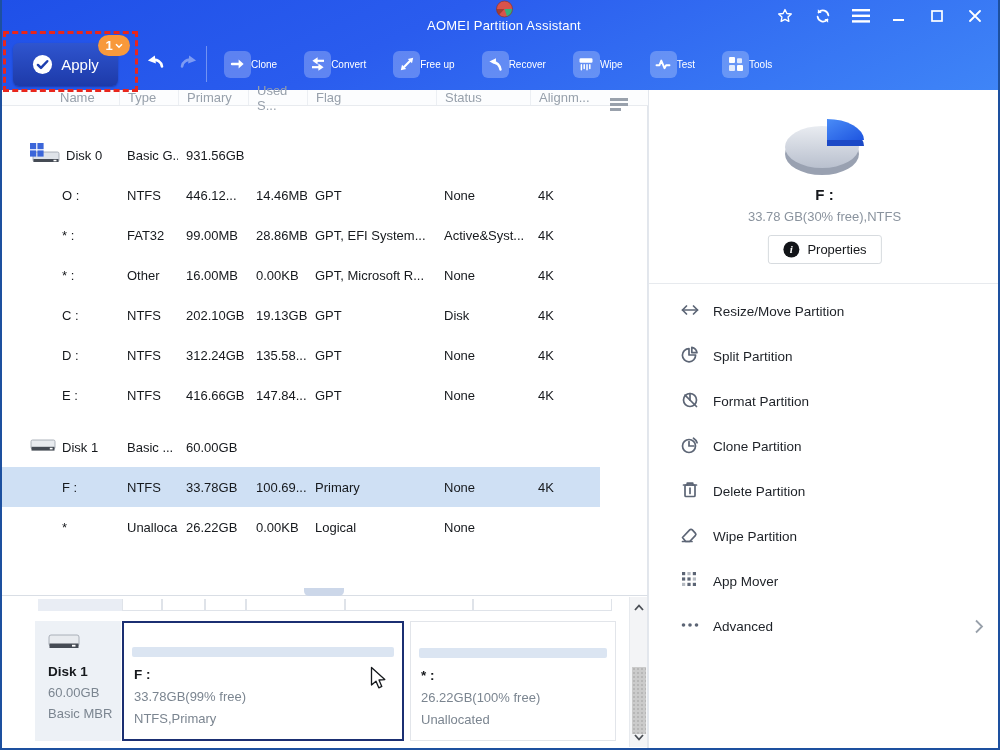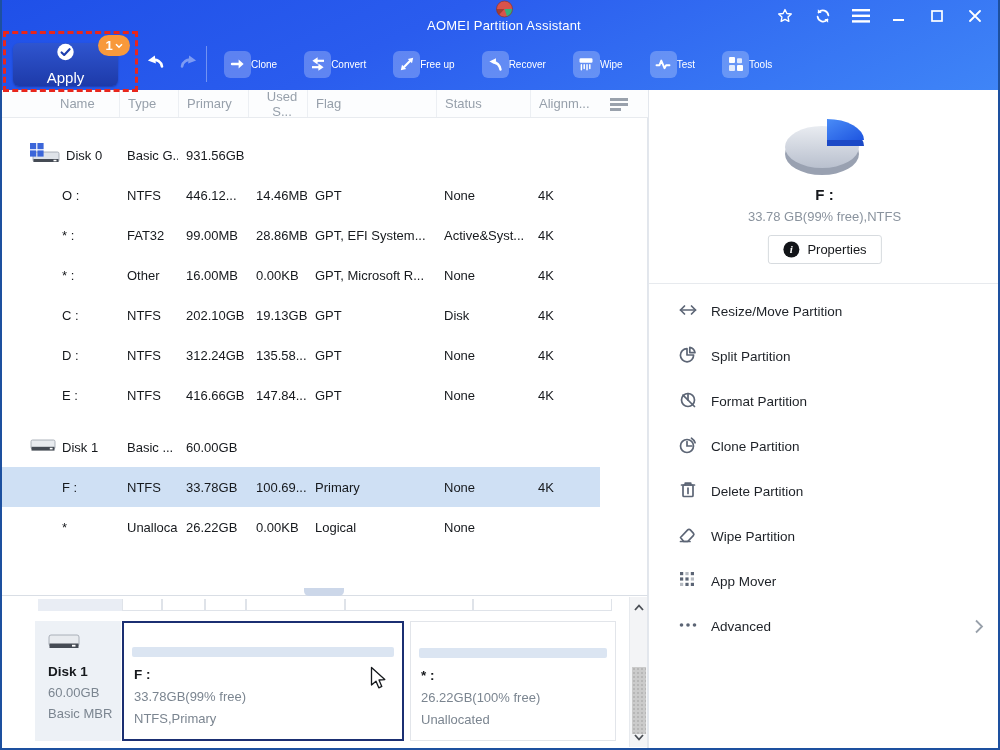--- a/index.html
+++ b/index.html
@@ -18,38 +18,38 @@
   .app-logo { margin-left:10px; width:20px; height:18px; }
   .app-title { color:#fff; font-size:13px; margin-left:8px; letter-spacing:.2px; }
   .tb-icons { position:absolute; right:6px; top:0; height:34px; display:flex; align-items:center; }
   .tb-ic { width:38px; height:34px; display:flex; align-items:center; justify-content:center; cursor:default; }
 
   
   .apply-annotation { position:absolute; left:3px; top:31px; width:135px; height:61px;
     border:3px dashed #e8261c; z-index:30; }
   .apply-btn { position:absolute; left:13px; top:43px; width:105px; height:43px; border-radius:6px;
     background:linear-gradient(180deg,#2f55cf,#1d3aa9); display:flex; align-items:center; justify-content:center;
-    gap:8px; color:#fff; font-size:15px; box-shadow:0 1px 2px rgba(0,0,30,.3); z-index:31;flex-direction:column; }
+    gap:8px; color:#fff; font-size:15px; box-shadow:0 1px 2px rgba(0,0,30,.3); z-index:31; }
   .apply-badge { position:absolute; left:98px; top:35px; width:32px; height:21px; border-radius:11px;
     background:#f8993b; color:#fff; font-size:13px; font-weight:bold; display:flex; align-items:center;
     justify-content:center; gap:2px; z-index:33; }
   .undo-redo { position:absolute; left:141px; top:50px; display:flex; gap:6px; z-index:10; }
   .ur-btn { width:28px; height:26px; display:flex; align-items:center; justify-content:center; }
   .ur-btn.disabled { opacity:.4; }
   .tb-sep { position:absolute; left:206px; top:46px; width:1px; height:36px; background:rgba(255,255,255,.35); }
   .toolbar-buttons { position:absolute; left:224px; top:44px; display:flex; gap:27px; }
   .tbtn { display:flex; align-items:center; height:40px; color:#fff; font-size:10px; cursor:default; }
   .tile { width:27px; height:27px; border-radius:6px; background:rgba(255,255,255,.25);
     display:flex; align-items:center; justify-content:center; }
 
   
   .left-panel { position:absolute; left:0; top:90px; width:648px; height:505px; background:#fff;
     border-right:1px solid #e2e6ec; }
-  .tbl-header { position:absolute; left:0; top:0; width:648px; height:28px; background:#fcfdfe;
-    border-bottom:1px solid #e8ebef; display:flex; color:#97a0ab; font-size:13px;text-align:center; }
+  .tbl-header { position:absolute; left:0; top:0; width:648px; height:16px; background:#fcfdfe;
+    border-bottom:1px solid #e8ebef; display:flex; color:#97a0ab; font-size:13px; }
   .hcell { display:flex; align-items:center; padding-left:8px; border-left:1px solid #eceff3; height:100%; }
   .hcell:first-child { border-left:none; padding-left:60px; }
   .hicon { position:absolute; right:18px; top:7px; }
   .col-name{width:119px;} .col-type{width:59px;} .col-capacity{width:70px;} .col-used{width:59px;}
   .col-flag{width:129px;} .col-status{width:94px;} .col-align{width:70px;}
   .tbl-rows { position:absolute; left:0; top:28px; width:648px; padding-top:5px; }
   .row { display:flex; height:40px; width:600px; align-items:center; }
   .row.disk { margin-top:12px; }
   .row.selected { background:#cfe0f4; }
   .cell { padding-left:8px; overflow:hidden; white-space:nowrap; }
@@ -88,22 +88,22 @@
   .right-panel { position:absolute; left:648px; top:90px; width:352px; height:658px; background:#fff;
     border-left:1px solid #e3e7ed; }
   .rp-pie { position:absolute; left:0; top:16px; width:100%; display:flex; justify-content:center; }
   .rp-name { position:absolute; left:0; top:96px; width:100%; text-align:center; font-weight:bold; font-size:15px; }
   .rp-info { position:absolute; left:0; top:119px; width:100%; text-align:center; color:#8a939e; font-size:13px; }
   .rp-props { position:absolute; left:50%; transform:translateX(-50%); top:145px; height:29px;
     display:flex; align-items:center; gap:8px; padding:0 14px; background:#fff;
     border:1px solid #d7dbdf; border-radius:3px; font-size:13px; color:#16181b; }
   .rp-divider { position:absolute; left:0; right:0; top:193px; height:1px; background:#e7eaee; }
   .rp-actions { position:absolute; left:0; top:199px; width:100%; list-style:none; }
-  .rp-actions li { position:relative; height:45px; display:flex; align-items:center; padding-left:22px;
-    gap:12px; font-size:13.5px; color:#1d2127; cursor:default;margin-left:6px; }
+  .rp-actions li { position:relative; height:45px; display:flex; align-items:center; padding-left:30px;
+    gap:12px; font-size:13.5px; color:#1d2127; cursor:default; }
   .act-chevron { position:absolute; right:16px; top:15px; }
 
   .cursor { position:absolute; left:370px; top:666px; z-index:55; }
 </style>
 </head>
 <body>
 
 <div id="window">
 
   <div class="top-chrome">
@@ -474,21 +474,21 @@
               <stop offset="1" stop-color="#1e55e0"></stop>
           </linearGradient>
         </defs>
         <ellipse cx="53" cy="48" rx="37" ry="21" fill="#99a1b1"></ellipse>
         <ellipse cx="53" cy="41" rx="37" ry="21" fill="url(#pg1)"></ellipse>
         <path d="M58 40 L58 19 A37 21 0 0 1 95 40 Z" fill="#1c49c6"></path>
         <path d="M58 34 L58 13 A37 21 0 0 1 95 34 Z" fill="url(#pg2)"></path>
       </svg>
     </div>
     <div class="rp-name">F :</div>
-    <div class="rp-info">33.78 GB(99% free),NTFS</div>
+    <div class="rp-info">33.78 GB(30% free),NTFS</div>
     <div class="rp-props">
       <svg width="17" height="17" viewBox="0 0 17 17">
         <circle cx="8.5" cy="8.5" r="8" fill="#121418"></circle>
         <text x="8.5" y="12.3" text-anchor="middle" font-size="11" font-family="Liberation Serif, serif" font-style="italic" font-weight="bold" fill="#fff">i</text>
       </svg>
       <span>Properties</span>
     </div>
     <div class="rp-divider"></div>
     <ul class="rp-actions" id="rp-actions">
         <li>

